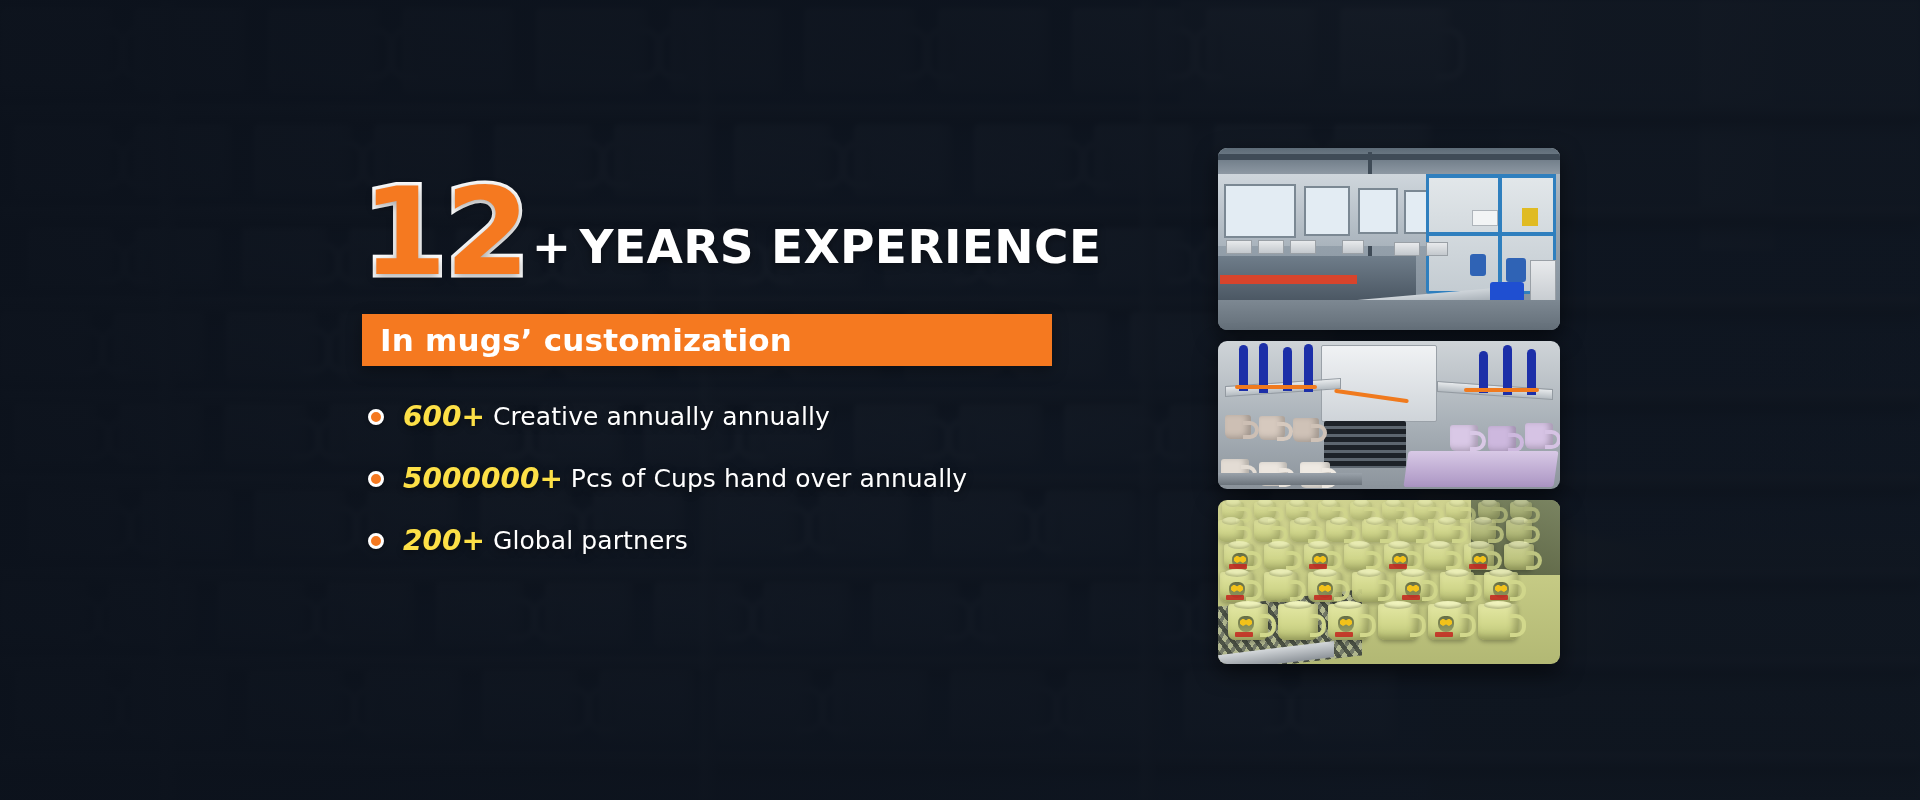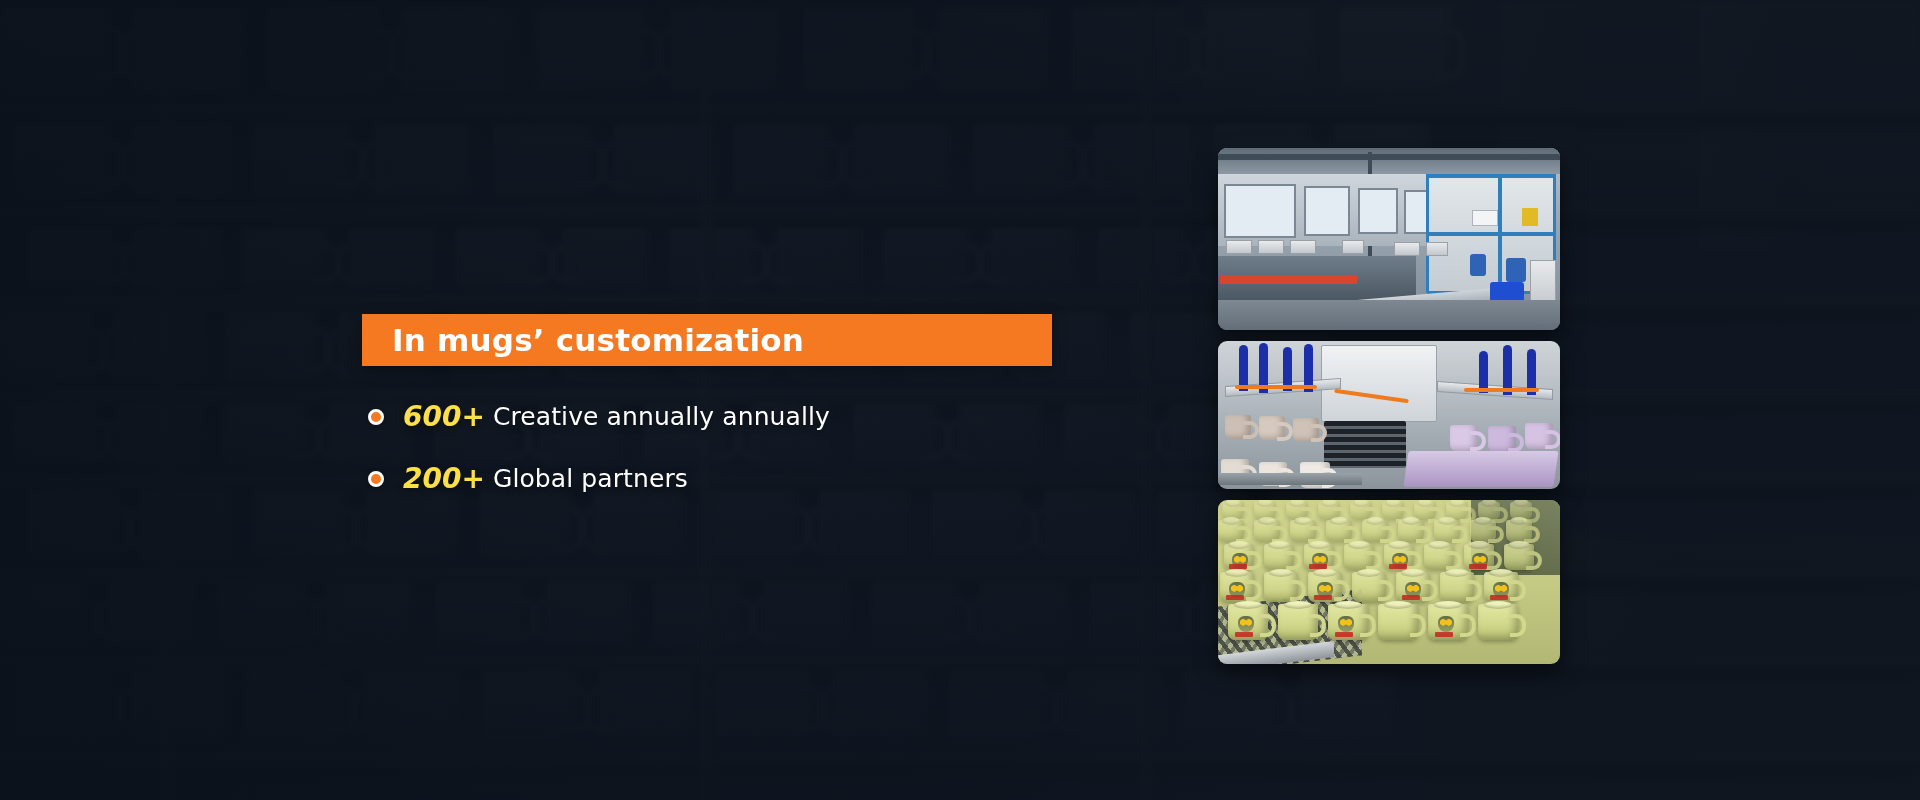--- a/index.html
+++ b/index.html
@@ -126,21 +126,21 @@
   }
   .headline-plus { margin-right:8px; }
 
   
   .banner {
     position:absolute;
     left:362px; top:314px;
     width:690px; height:52px;
     background:#f57920;
     display:flex; align-items:center;
-    padding-left:30px;
+    padding-left:18px;
     box-shadow:0 4px 14px rgba(0,0,0,.35);
   }
   .banner-text {
     font-family:"DejaVu Sans", sans-serif;
     font-size:31px;
     font-weight:700;
     color:#ffffff;
     letter-spacing:.2px;
     white-space:nowrap;
   }
@@ -410,30 +410,41 @@
 
       <div class="rack-post" style="left:160px"></div>
       <div class="rack-post" style="left:700px"></div>
       <div class="rack-post" style="left:1140px"></div>
     </div>
     <div class="bg-tint"></div>
   </div>
 
   <div class="content">
 
+    <div class="headline">
+      <span class="big-number">12</span>
+      <span class="headline-rest">
+        <span class="headline-plus">+</span><span>YEARS EXPERIENCE</span>
+      </span>
+    </div>
 
     <div class="banner">
       <span class="banner-text">In mugs’ customization</span>
     </div>
 
     <div class="stats" id="stats">
         <div class="stat">
           <span class="stat-bullet"></span>
           <span class="stat-num">600+</span>
           <span class="stat-label">Creative annually annually</span>
+        </div>
+        <div class="stat">
+          <span class="stat-bullet"></span>
+          <span class="stat-num">5000000+</span>
+          <span class="stat-label">Pcs of Cups hand over annually</span>
         </div>
         <div class="stat">
           <span class="stat-bullet"></span>
           <span class="stat-num">200+</span>
           <span class="stat-label">Global partners</span>
         </div>
       </div>
 
     <div class="photos">
 

